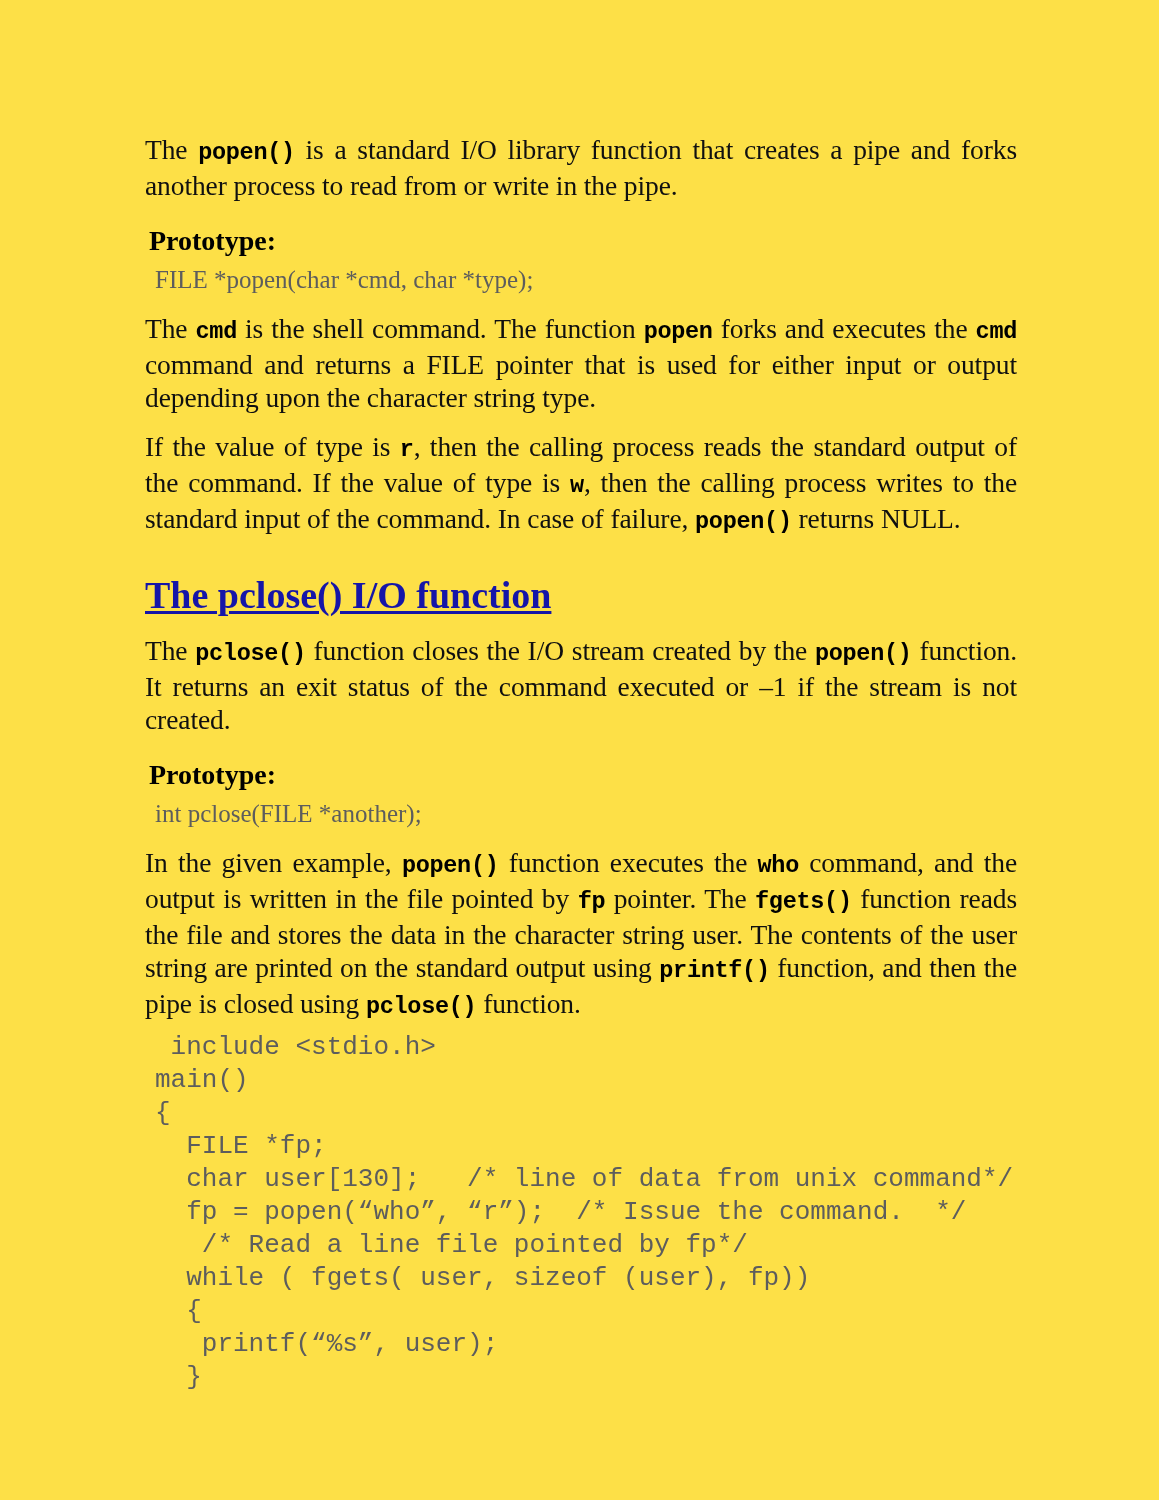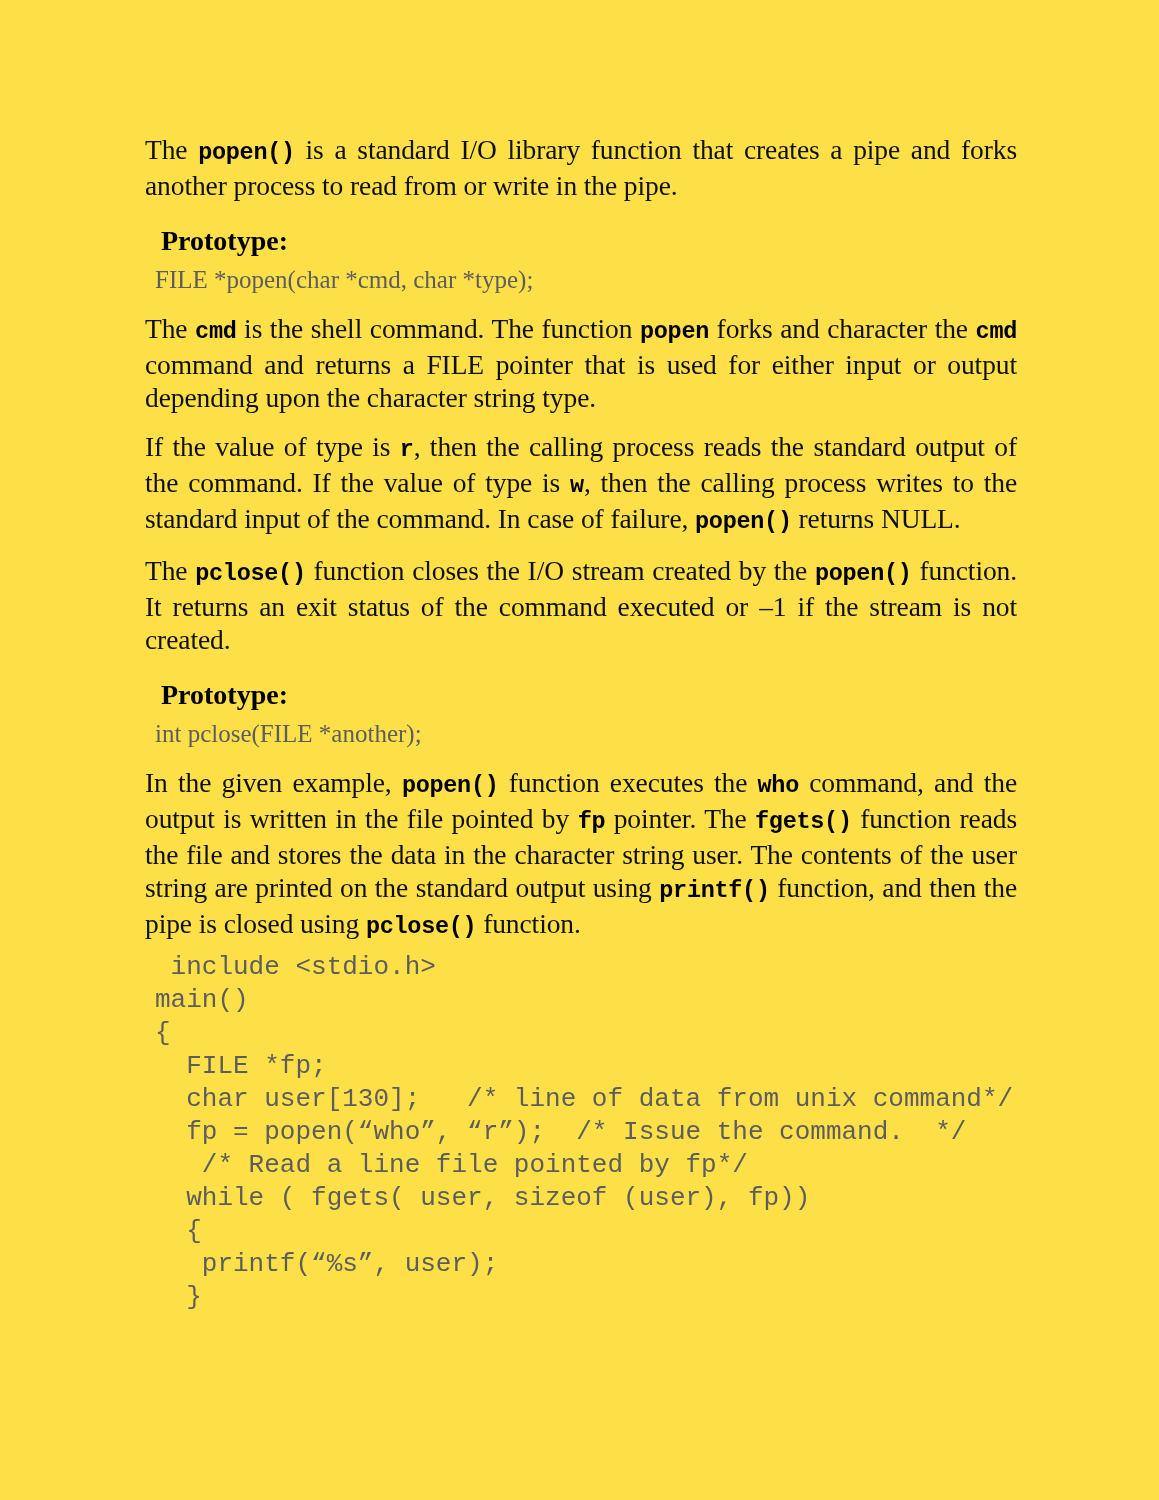--- a/index.html
+++ b/index.html
@@ -52,21 +52,21 @@
     font-family: "Liberation Mono", "DejaVu Sans Mono", monospace;
     font-weight: bold;
     font-size: 23.5px;
     color: #000000;
     letter-spacing: -0.3px;
     white-space: pre;
   }
 
   
   h3.subhead {
-    margin: 22px 0 0 16px;
+    margin: 22px 0 0 4px;
     font-family: "Liberation Serif", "DejaVu Serif", serif;
     font-weight: bold;
     font-size: 28px;
     line-height: 34px;
     color: #000000;
   }
   h3.subhead.tight { margin-top: 18px; }
 
   
   h2.blue-heading {
@@ -114,24 +114,25 @@
 
 <div class="page">
   <div class="content">
 
     <p class="body"><span>The </span><code class="inline">popen()</code><span> is a standard I/O library function that creates a pipe and forks another process to read from or write in the pipe.</span></p>
 
     <h3 class="subhead">Prototype:</h3>
 
     <div class="proto">FILE *popen(char *cmd, char *type);</div>
 
-    <p class="body gap-top-s"><span>The </span><code class="inline">cmd</code><span> is the shell command. The function </span><code class="inline">popen</code><span> forks and character the </span><code class="inline">cmd</code><span> command and returns a FILE pointer that is used for either input or output depending upon the character string type.</span></p>
+    <p class="body gap-top-s"><span>The </span><code class="inline">cmd</code><span> is the shell command. The function </span><code class="inline">popen</code><span> forks and executes the </span><code class="inline">cmd</code><span> command and returns a FILE pointer that is used for either input or output depending upon the character string type.</span></p>
 
     <p class="body gap-top-s"><span>If the value of type is </span><code class="inline">r</code><span>, then the calling process reads the standard output of the command. If the value of type is </span><code class="inline">w</code><span>, then the calling process writes to the standard input of the command. In case of failure, </span><code class="inline">popen()</code><span> returns NULL.</span></p>
 
+    <h2 class="blue-heading">The pclose() I/O function</h2>
 
     <p class="body gap-top-s"><span>The </span><code class="inline">pclose()</code><span> function closes the I/O stream created by the </span><code class="inline">popen()</code><span> function. It returns an exit status of the command executed or –1 if the stream is not created.</span></p>
 
     <h3 class="subhead">Prototype:</h3>
 
     <div class="proto">int pclose(FILE *another);</div>
 
 
     <p class="body gap-top-s"><span>In the given example, </span><code class="inline">popen()</code><span> function executes the </span><code class="inline">who</code><span> command, and the output is written in the file pointed by </span><code class="inline">fp</code><span> pointer. The </span><code class="inline">fgets()</code><span> function reads the file and stores the data in the character string user. The contents of the user string are printed on the standard output using </span><code class="inline">printf()</code><span> function, and then the pipe is closed using </span><code class="inline">pclose()</code><span> function.</span></p>
 

